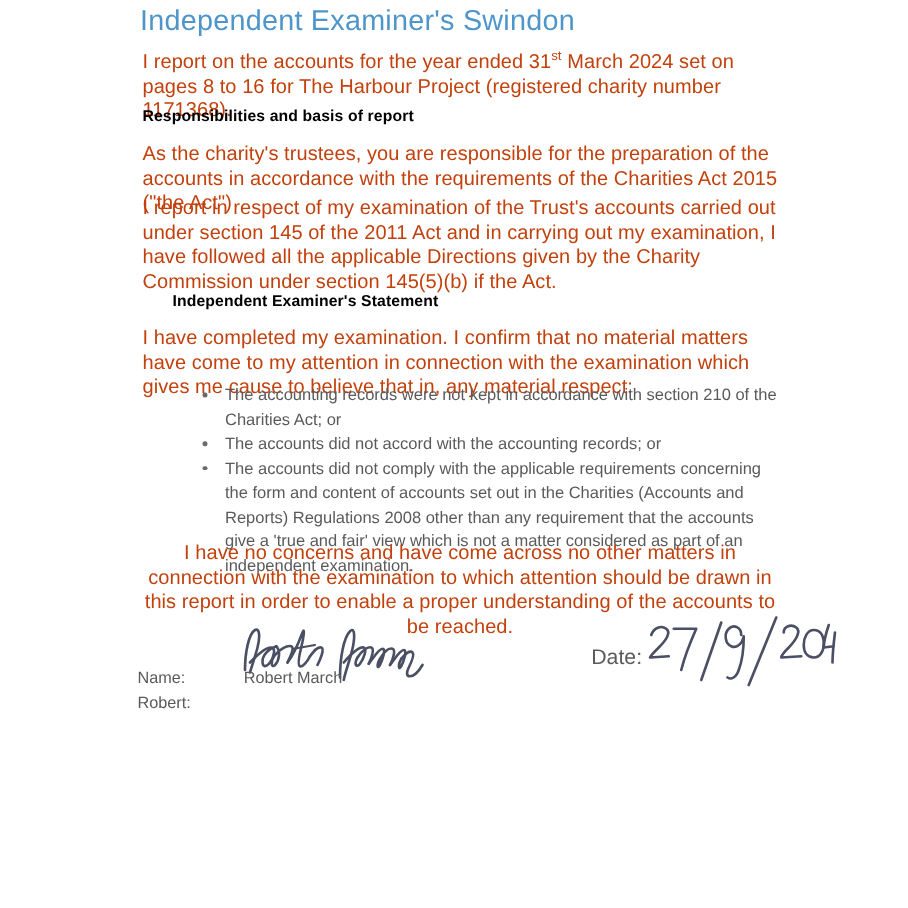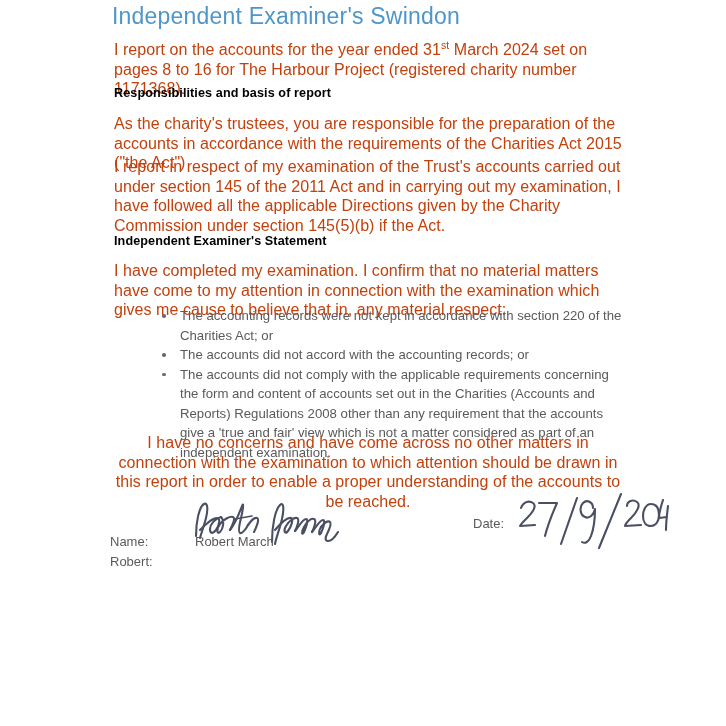--- a/index.html
+++ b/index.html
@@ -106,21 +106,21 @@
     left: 190px;
     top: 496px;
     width: 200px;
     height: 56px;
     pointer-events: none;
   }
   .date-label {
     position: absolute;
     left: 473px;
     top: 516px;
-    font-size: 13px;
+    font-size: 17px;
     color: #5a5a5a;
   }
   .date-hand {
     position: absolute;
     left: 515px;
     top: 492px;
     width: 160px;
     height: 60px;
     pointer-events: none;
   }
@@ -149,26 +149,26 @@
   <div class="para" style="top:36px;">
     <span>I report on the accounts for the year ended 31</span><sup>st</sup><span> March 2024 set on pages 8 to 16 for The Harbour Project (registered charity number 1171368).</span>
   </div>
 
   <div class="heading" style="top:86px;">Responsibilities and basis of report</div>
 
   <div class="para" style="top:114px;">As the charity's trustees, you are responsible for the preparation of the accounts in accordance with the requirements of the Charities Act 2015 ("the Act")</div>
 
   <div class="para" style="top:157px;">I report in respect of my examination of the Trust's accounts carried out under section 145 of the 2011 Act and in carrying out my examination, I have followed all the applicable Directions given by the Charity Commission under section 145(5)(b) if the Act.</div>
 
-  <div class="heading" style="top:234px;">Independent Examiner's Statement</div>
+  <div class="heading" style="top:234px;margin-left:24px;">Independent Examiner's Statement</div>
 
   <div class="para" style="top:261px;">I have completed my examination. I confirm that no material matters have come to my attention in connection with the examination which gives me cause to believe that in, any material respect:</div>
 
   <ul class="bullets" style="top:306px;">
-    <li>The accounting records were not kept in accordance with section 220 of the Charities Act; or</li>
+    <li>The accounting records were not kept in accordance with section 210 of the Charities Act; or</li>
     <li>The accounts did not accord with the accounting records; or</li>
     <li>The accounts did not comply with the applicable requirements concerning the form and content of accounts set out in the Charities (Accounts and Reports) Regulations 2008 other than any requirement that the accounts give a 'true and fair' view which is not a matter considered as part of an independent examination.</li>
   </ul>
 
   <div class="para" style="top:433px;text-align:center;">I have no concerns and have come across no other matters in connection with the examination to which attention should be drawn in this report in order to enable a proper understanding of the accounts to be reached.</div>
 
   <svg class="signature-img" viewBox="0 0 200 56">
     <path class="hand-ink" d="M6,40 C6,26 9,11 14,8 C18,6 18,14 16,22 C14,30 11,38 10,42"></path>
     <path class="hand-ink" d="M10,34 C16,28 22,22 27,22 C31,22 29,30 26,34 C23,38 20,38 20,33 C20,28 25,23 31,21"></path>
     <path class="hand-ink" d="M31,21 C35,25 33,33 30,36 C27,39 26,33 30,28 C34,23 40,20 43,21 C46,22 42,30 40,34"></path>

